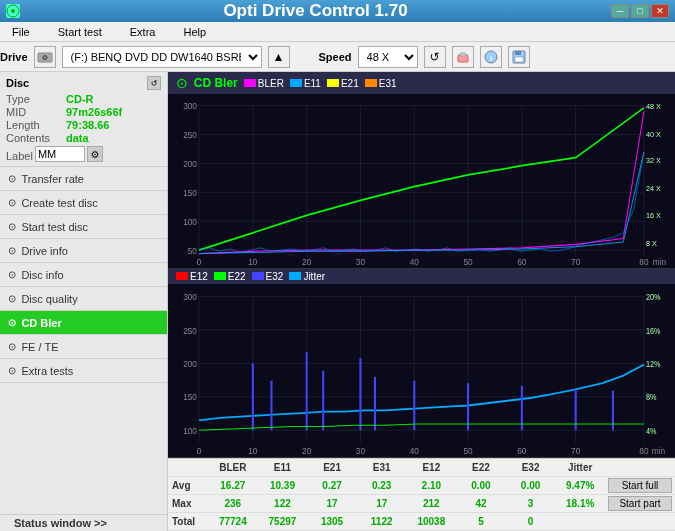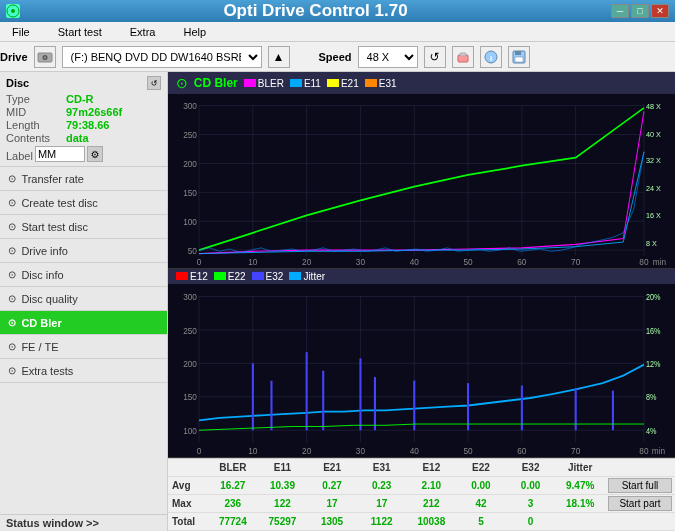--- a/index.html
+++ b/index.html
@@ -122,21 +122,21 @@
       cursor: pointer;
       font-size: 11px;
       color: #333;
       border-bottom: 1px solid #d0d0d0;
     }
     .nav-item.active { background: #22cc22; color: white; font-weight: bold; }
     .nav-item .nav-icon { margin-right: 5px; font-size: 10px; }
 
     .status-section {
       border-top: 1px solid #ccc;
-      padding: 2px 6px;
+      padding: 2px 14px;
       cursor: pointer;
     }
     .status-btn {
       display: flex;
       align-items: center;
       font-size: 11px;
       font-weight: bold;
       color: #333;
       gap: 4px;
     }

